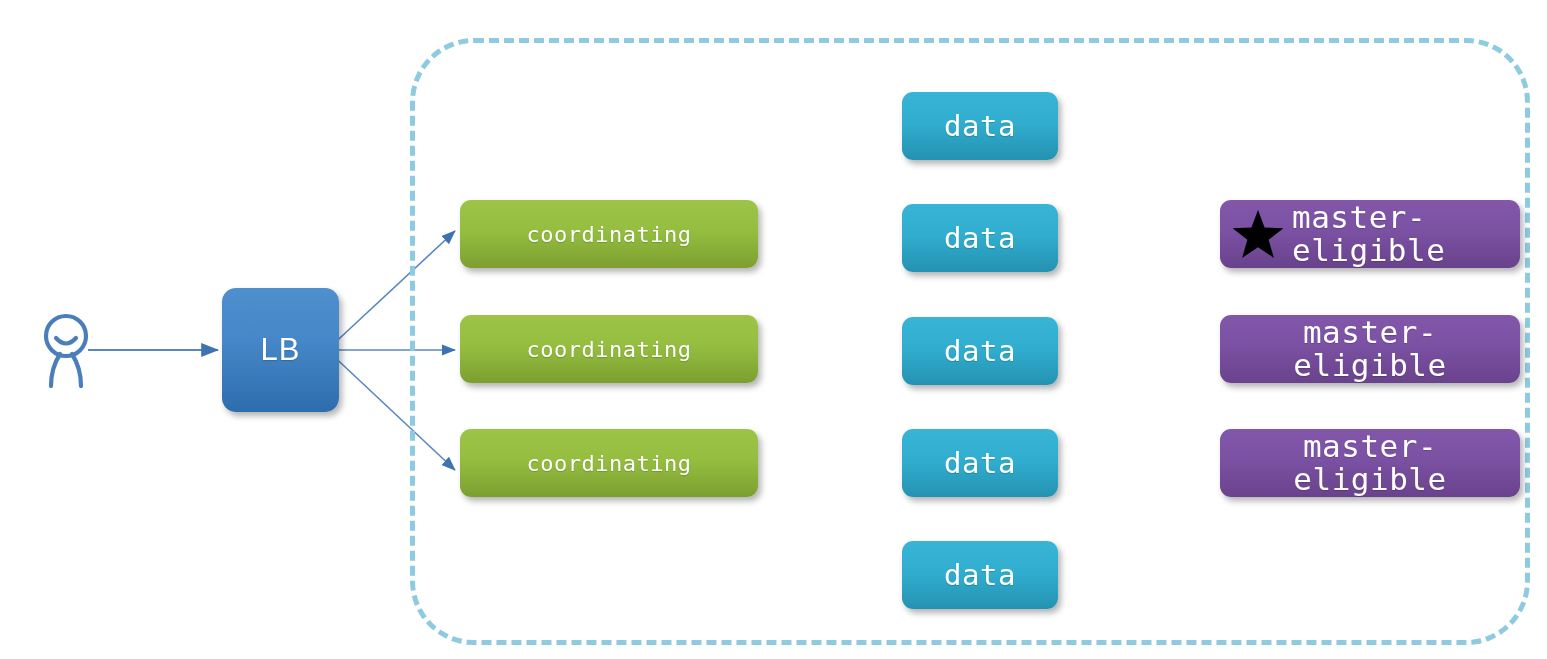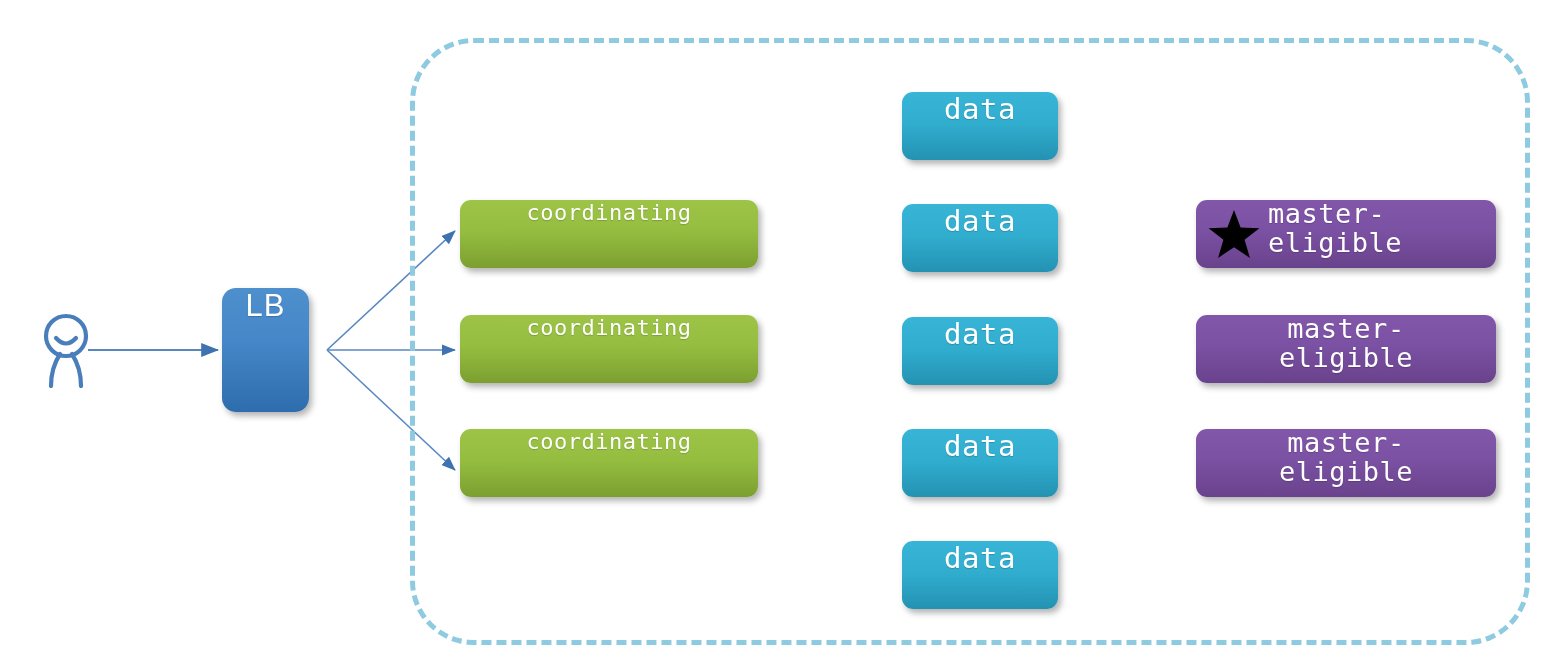--- a/index.html
+++ b/index.html
@@ -11,21 +11,21 @@
   
   .cluster-boundary{
     position:absolute;left:410px;top:38px;width:1120px;height:607px;
     border:5px dashed #8ECAE0;border-radius:64px;box-sizing:border-box;
   }
   .cluster-svg{position:absolute;left:0;top:0;width:1547px;height:659px;pointer-events:none;}
 
   
   .node{
     position:absolute;box-sizing:border-box;border-radius:11px;
-    display:flex;align-items:flex-start;justify-content:center;
+    display:flex;align-items:center;justify-content:center;
     color:#fff;letter-spacing:0.5px;
     box-shadow:3px 4px 6px rgba(0,0,0,0.30);
     text-shadow:0 1px 1px rgba(0,0,0,0.18);
   }
 
   .node-lb{
     background:linear-gradient(to bottom,#4E8FCD 0%,#4587C8 42%,#2E6DAD 100%);
     border-radius:14px;font-size:31px;
     font-family:"Liberation Sans","DejaVu Sans",sans-serif;
     letter-spacing:1px;
@@ -33,21 +33,21 @@
   .node-coordinating{
     background:linear-gradient(to bottom,#9DC347 0%,#95BE40 45%,#7C9F30 100%);
     font-size:22px;
   }
   .node-data{
     background:linear-gradient(to bottom,#38B5D6 0%,#31AECF 45%,#2492B2 100%);
     font-size:29px;
   }
   .node-master{
     background:linear-gradient(to bottom,#8257AA 0%,#7B51A3 45%,#69428C 100%);
-    font-size:27px;line-height:1.07;text-align:center;
+    font-size:31px;line-height:1.07;text-align:center;margin-left:24px;
   }
   .node-master .label{white-space:pre-line;}
   .node-master.starred{justify-content:flex-start;padding-left:72px;}
   .node-master.starred .label{text-align:left;}
 
   .star-icon{
     position:absolute;left:12px;top:50%;transform:translateY(-50%);
     width:52px;height:52px;
   }
 
@@ -73,21 +73,21 @@
     <line x1="327" y1="350" x2="455" y2="470" stroke="#5887C2" stroke-width="1.6" marker-end="url(#arrowhead)"></line>
   </svg>
 
   <svg class="user-icon" viewBox="0 0 56 76" xmlns="http://www.w3.org/2000/svg">
     <circle cx="28" cy="24" r="20" fill="none" stroke="#4A7EBB" stroke-width="4.2"></circle>
     <path d="M18 26 q10 11 20 0" fill="none" stroke="#4A7EBB" stroke-width="4.2" stroke-linecap="round"></path>
     <path d="M22 42 q-9 14 -9 32" fill="none" stroke="#4A7EBB" stroke-width="4.2" stroke-linecap="round"></path>
     <path d="M34 42 q9 14 9 32" fill="none" stroke="#4A7EBB" stroke-width="4.2" stroke-linecap="round"></path>
   </svg>
 
-  <div class="node node-lb" style="left:222px;top:288px;width:87px;height:124px;">
+  <div class="node node-lb" style="left:222px;top:288px;width:117px;height:124px;">
     <span>LB</span>
   </div>
 
   <div class="cluster-boundary"></div>
 
   <div class="node node-coordinating" style="left:460px;top:200px;width:298px;height:68px;">
     <span>coordinating</span>
   </div>
   <div class="node node-coordinating" style="left:460px;top:315px;width:298px;height:68px;">
     <span>coordinating</span>

